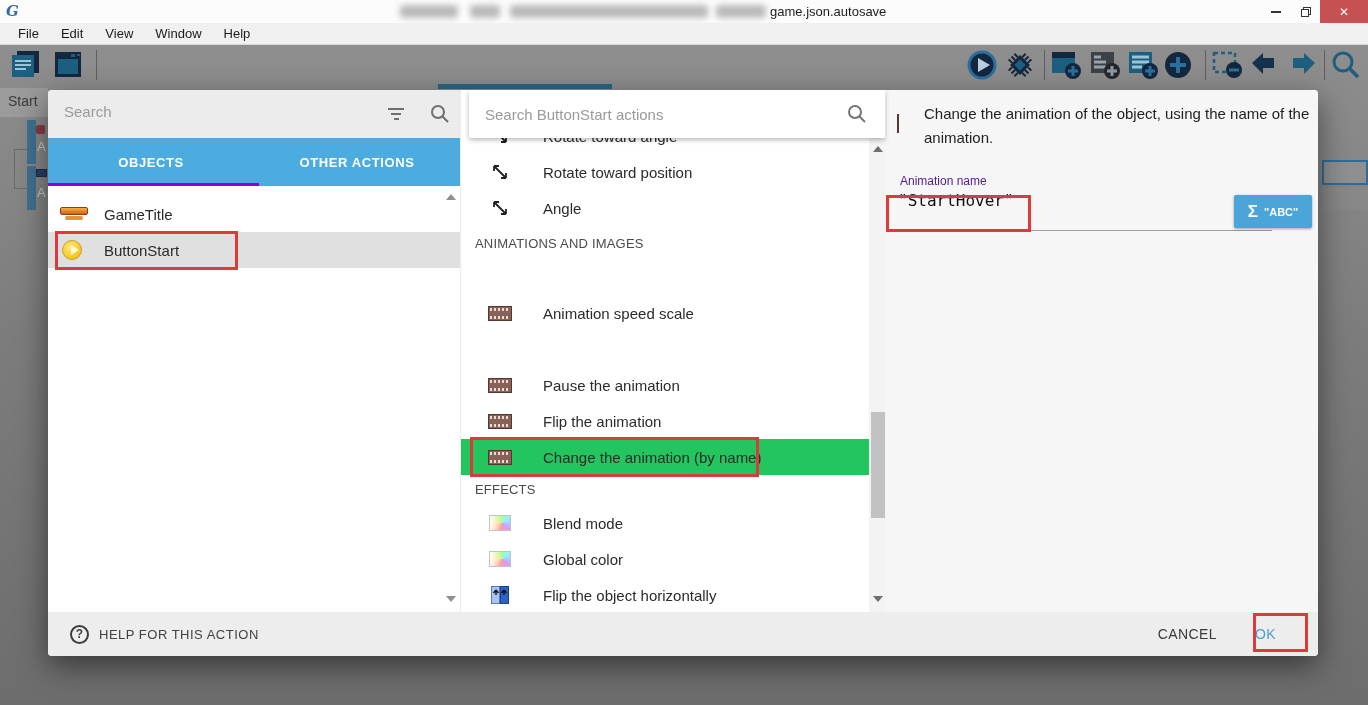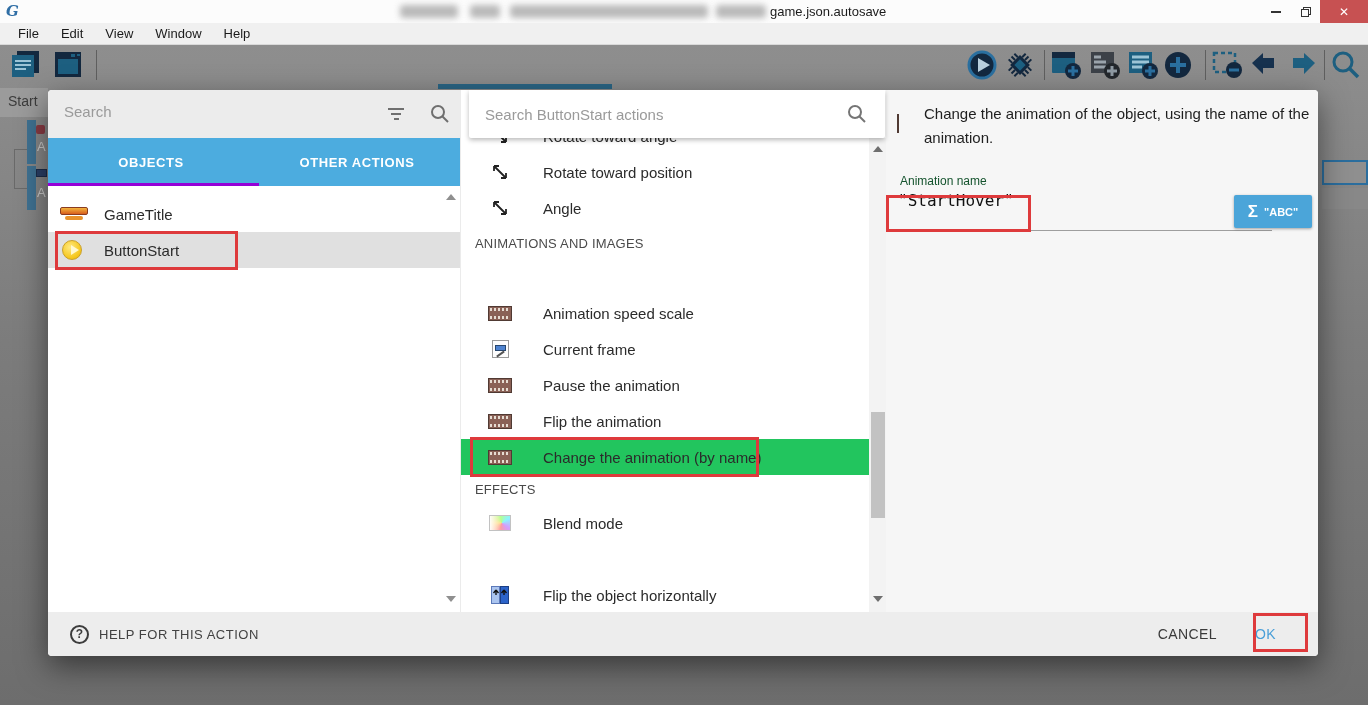--- a/index.html
+++ b/index.html
@@ -72,21 +72,21 @@
   .flip-icon .l { position:absolute; left:0; top:0; width:9px; height:18px; background:#aac4ef; border:1px solid #5b79b9; }
   .flip-icon .r { position:absolute; right:0; top:0; width:9px; height:18px; background:#2c63c9; border:1px solid #1c3f85; }
 
   .scroll-track { background:#f3f3f3; }
   .arrow-up { width:0; height:0; border-left:5px solid transparent; border-right:5px solid transparent; border-bottom:6px solid #8f8f8f; }
   .arrow-down { width:0; height:0; border-left:5px solid transparent; border-right:5px solid transparent; border-top:6px solid #8f8f8f; }
   .scroll-thumb { background:#c2c2c2; }
 
   .right-col { left:838px; top:0; width:432px; height:522px; background:#f6f6f6; }
   .desc-text { position:absolute; left:38px; top:12px; width:400px; font-size:15px; line-height:24px; color:#1f1f1f; }
-  .param-label { position:absolute; left:14px; top:84px; font-size:12px; color:#14532d; }
+  .param-label { position:absolute; left:14px; top:84px; font-size:12px; color:#4c1d95; }
   .param-value { position:absolute; left:12px; top:101px; width:330px; background:transparent; border:none; outline:none; font-family:"DejaVu Sans Mono", monospace; font-size:16px; color:#111; }
   .param-underline { position:absolute; left:14px; top:140px; width:372px; height:1px; background:#9e9e9e; }
   .expr-btn { position:absolute; left:348px; top:105px; width:78px; height:33px; background:#4ba5d9; border-radius:2px; box-shadow:0 1px 3px rgba(0,0,0,.35); display:flex; align-items:center; justify-content:center; gap:6px; color:#fff; }
   .expr-btn .sigma { font-size:17px; font-weight:bold; }
   .expr-btn .abc { font-size:11px; font-weight:bold; }
 
   .dlg-footer { left:0; top:522px; width:1270px; height:44px; background:#ededed; display:flex; align-items:center; }
   .help-icon { width:19px; height:19px; border:2px solid #3c3c3c; border-radius:50%; display:flex; align-items:center; justify-content:center; font-size:12px; font-weight:bold; color:#3c3c3c; margin-left:22px; }
   .help-label { margin-left:10px; font-size:13px; color:#424242; letter-spacing:.5px; }
   .footer-btn { font-size:14px; letter-spacing:.4px; }
@@ -286,29 +286,20 @@
 
       <div class="act-row" style="top:205px;">
         <span class="act-icon-slot">
             <span class="film-icon">
               <i class="t"></i>
               <i class="b"></i>
             </span>
           </span>
         <span class="act-label">Animation speed scale</span>
       </div>
-      <div class="act-row" style="top:241px;">
-        <span class="act-icon-slot">
-            <span class="frame-icon">
-              <b></b>
-              <i></i>
-            </span>
-          </span>
-        <span class="act-label">Current frame</span>
-      </div>
       <div class="act-row" style="top:277px;">
         <span class="act-icon-slot">
             <span class="film-icon">
               <i class="t"></i>
               <i class="b"></i>
             </span>
           </span>
         <span class="act-label">Pause the animation</span>
       </div>
       <div class="act-row" style="top:313px;">
@@ -330,20 +321,26 @@
         <span class="act-label">Change the animation (by name)</span>
       </div>
 
       <div class="act-header" style="top:386px;">EFFECTS</div>
 
       <div class="act-row" style="top:415px;">
         <span class="act-icon-slot">
             <span class="rainbow-icon"></span>
           </span>
         <span class="act-label">Blend mode</span>
+      </div>
+      <div class="act-row" style="top:451px;">
+        <span class="act-icon-slot">
+            <span class="rainbow-icon"></span>
+          </span>
+        <span class="act-label">Global color</span>
       </div>
       <div class="act-row" style="top:487px;">
         <span class="act-icon-slot">
           <span class="flip-icon">
               <span class="l"></span>
               <span class="r"></span>
             <svg width="18" height="18" style="position:absolute;left:0;top:0;">
                 <path d="M5 9 V4 M5 4 l-2.5 3 M5 4 l2.5 3 M13 9 V4 M13 4 l-2.5 3 M13 4 l2.5 3" stroke="#111" stroke-width="1.4" fill="none"></path>
               </svg>
           </span>

